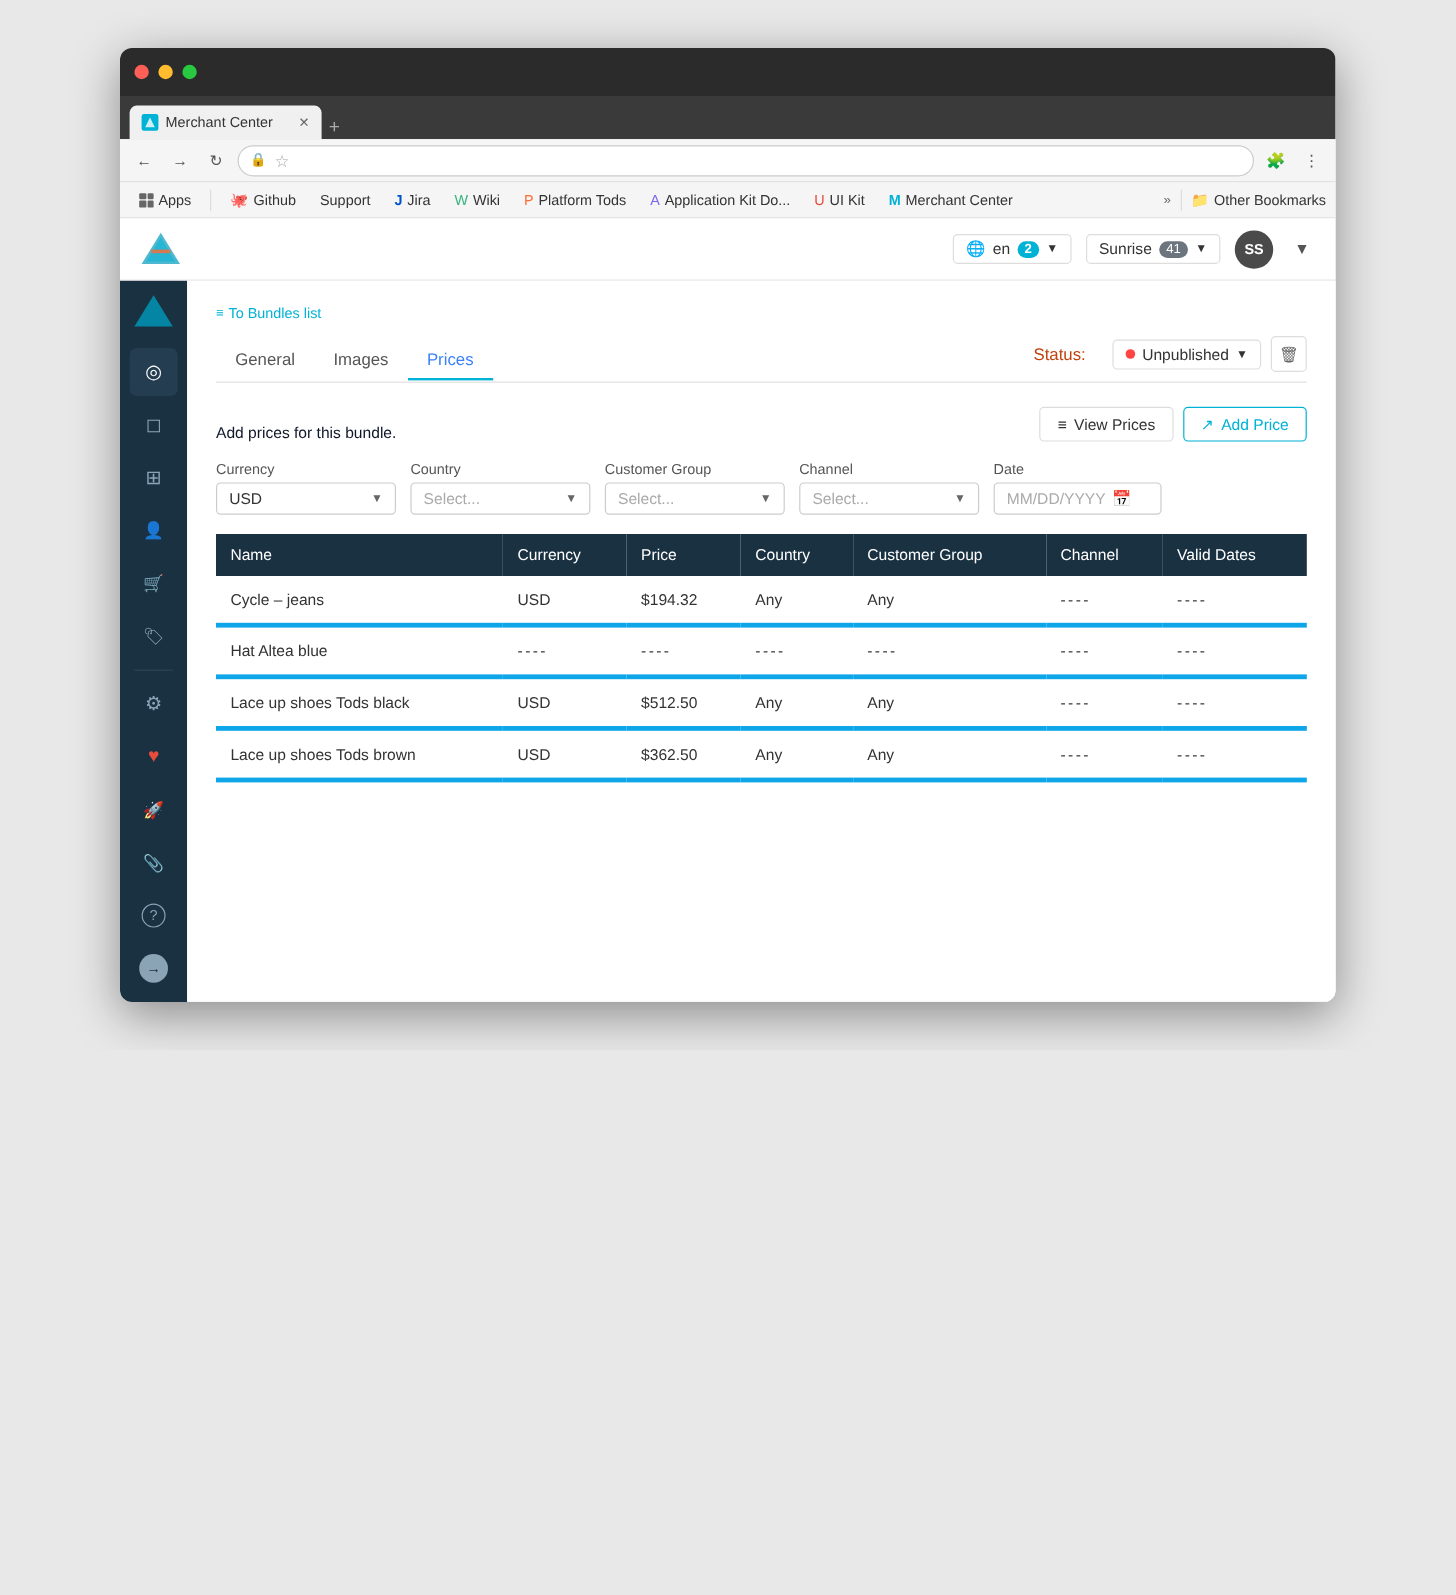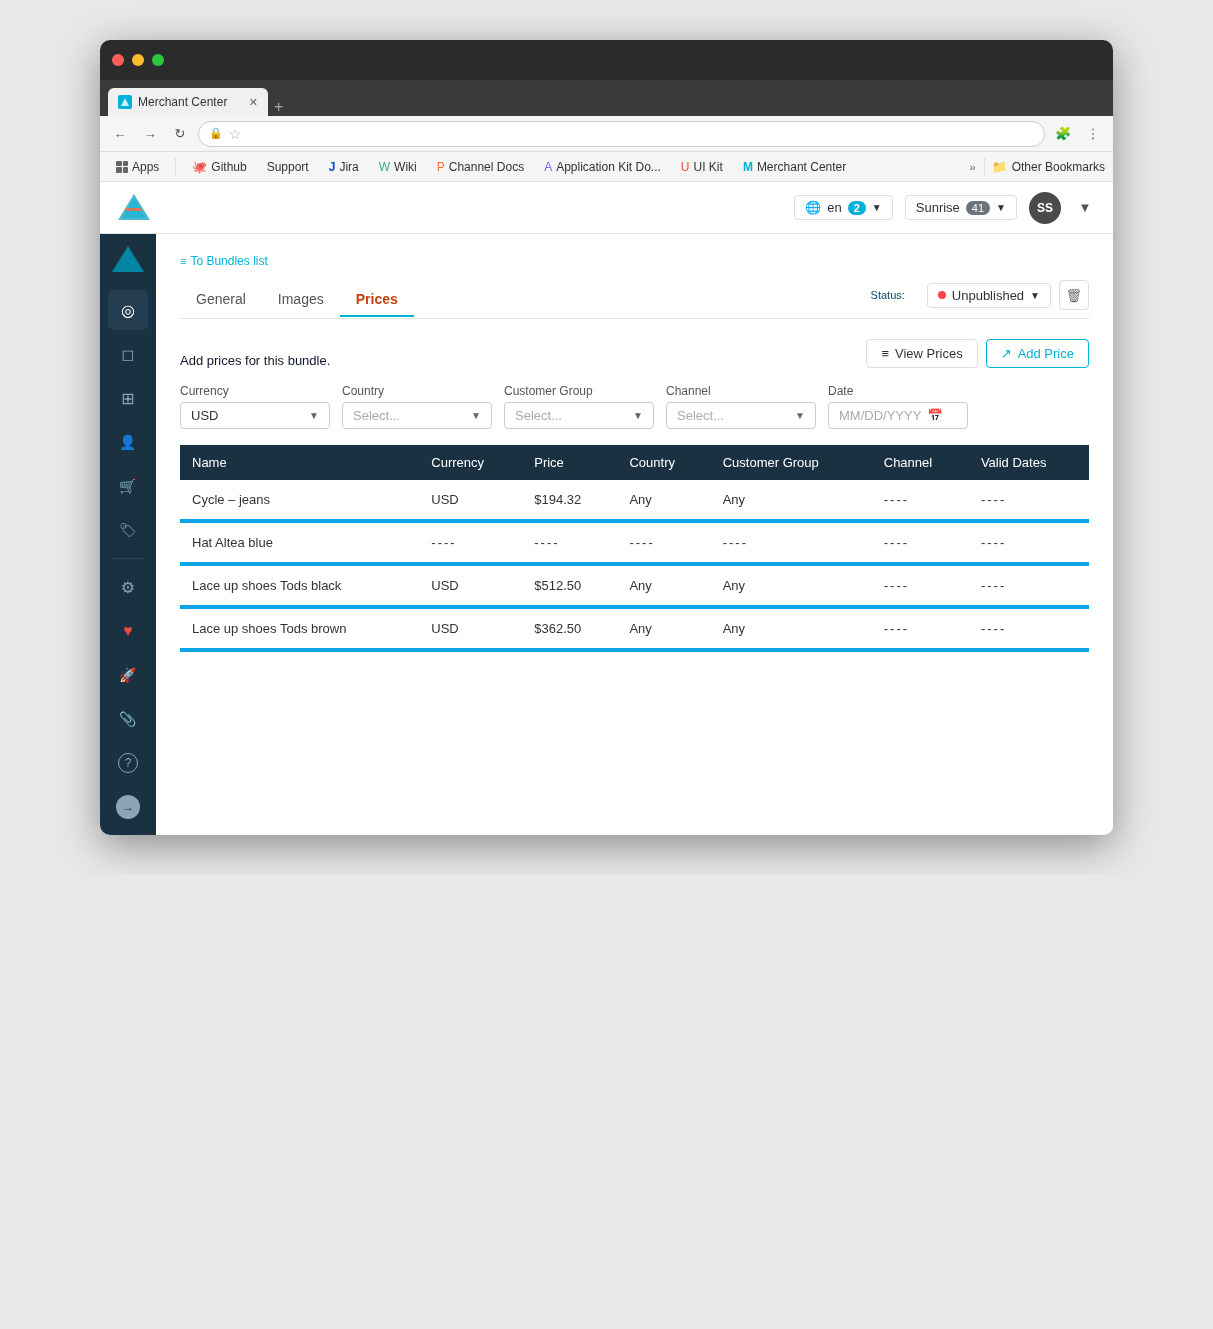--- a/index.html
+++ b/index.html
@@ -251,25 +251,25 @@
     }
     .tab-item {
       padding: 8px 16px;
       font-size: 14px;
       color: #555;
       cursor: pointer;
       border-bottom: 2px solid transparent;
       margin-bottom: -1px;
     }
     .tab-item.active {
-      color: #c2410c;
+      color: #3b82f6;
       border-bottom-color: #00b2d5;
-      font-weight: 700;
-    }
-    .status-label { font-size: 11px; color: #0c4a6e; margin-left: 48px; }
+      font-weight: 400;
+    }
+    .status-label { font-size: 14px; color: #c2410c; margin-left: 48px; }
     .status-select {
       display: flex;
       align-items: center;
       gap: 6px;
       border: 1px solid #ddd;
       border-radius: 4px;
       padding: 4px 10px;
       font-size: 13px;
       color: #333;
       cursor: pointer;
@@ -449,21 +449,21 @@
     <div class="bookmark-item">
       <span style="color:#0052cc; font-weight:bold;">J</span>
       <span>Jira</span>
     </div>
     <div class="bookmark-item">
       <span style="color:#36b37e;">W</span>
       <span>Wiki</span>
     </div>
     <div class="bookmark-item">
       <span style="color:#ff6b35;">P</span>
-      <span>Channel Docs</span>
+      <span>Platform Tods</span>
     </div>
     <div class="bookmark-item">
       <span style="color:#7b68ee;">A</span>
       <span>Application Kit Do...</span>
     </div>
     <div class="bookmark-item">
       <span style="color:#e74c3c;">U</span>
       <span>UI Kit</span>
     </div>
     <div class="bookmark-item">

